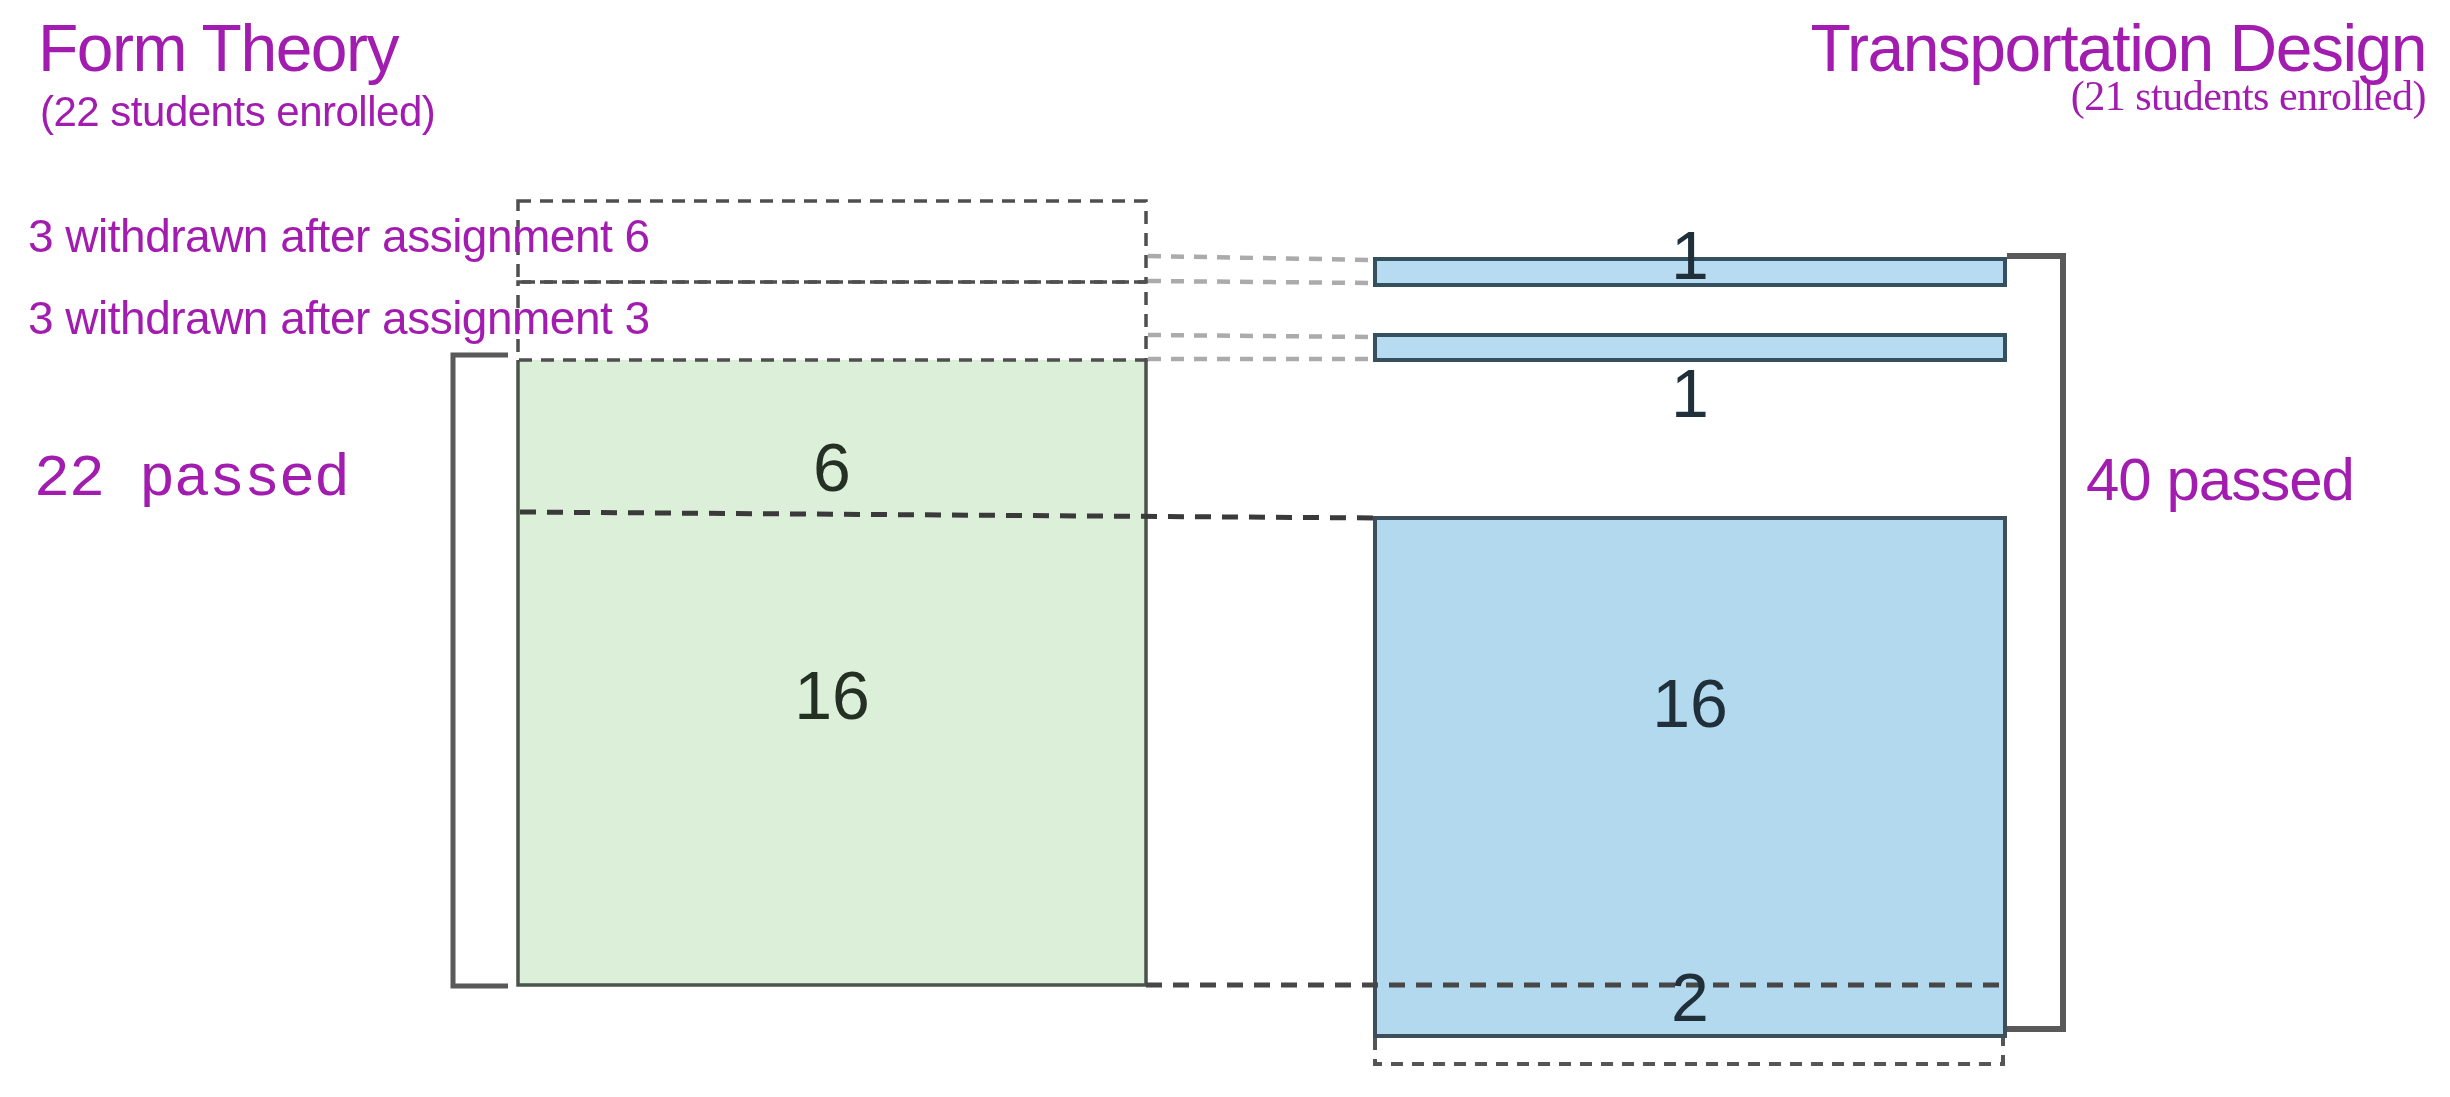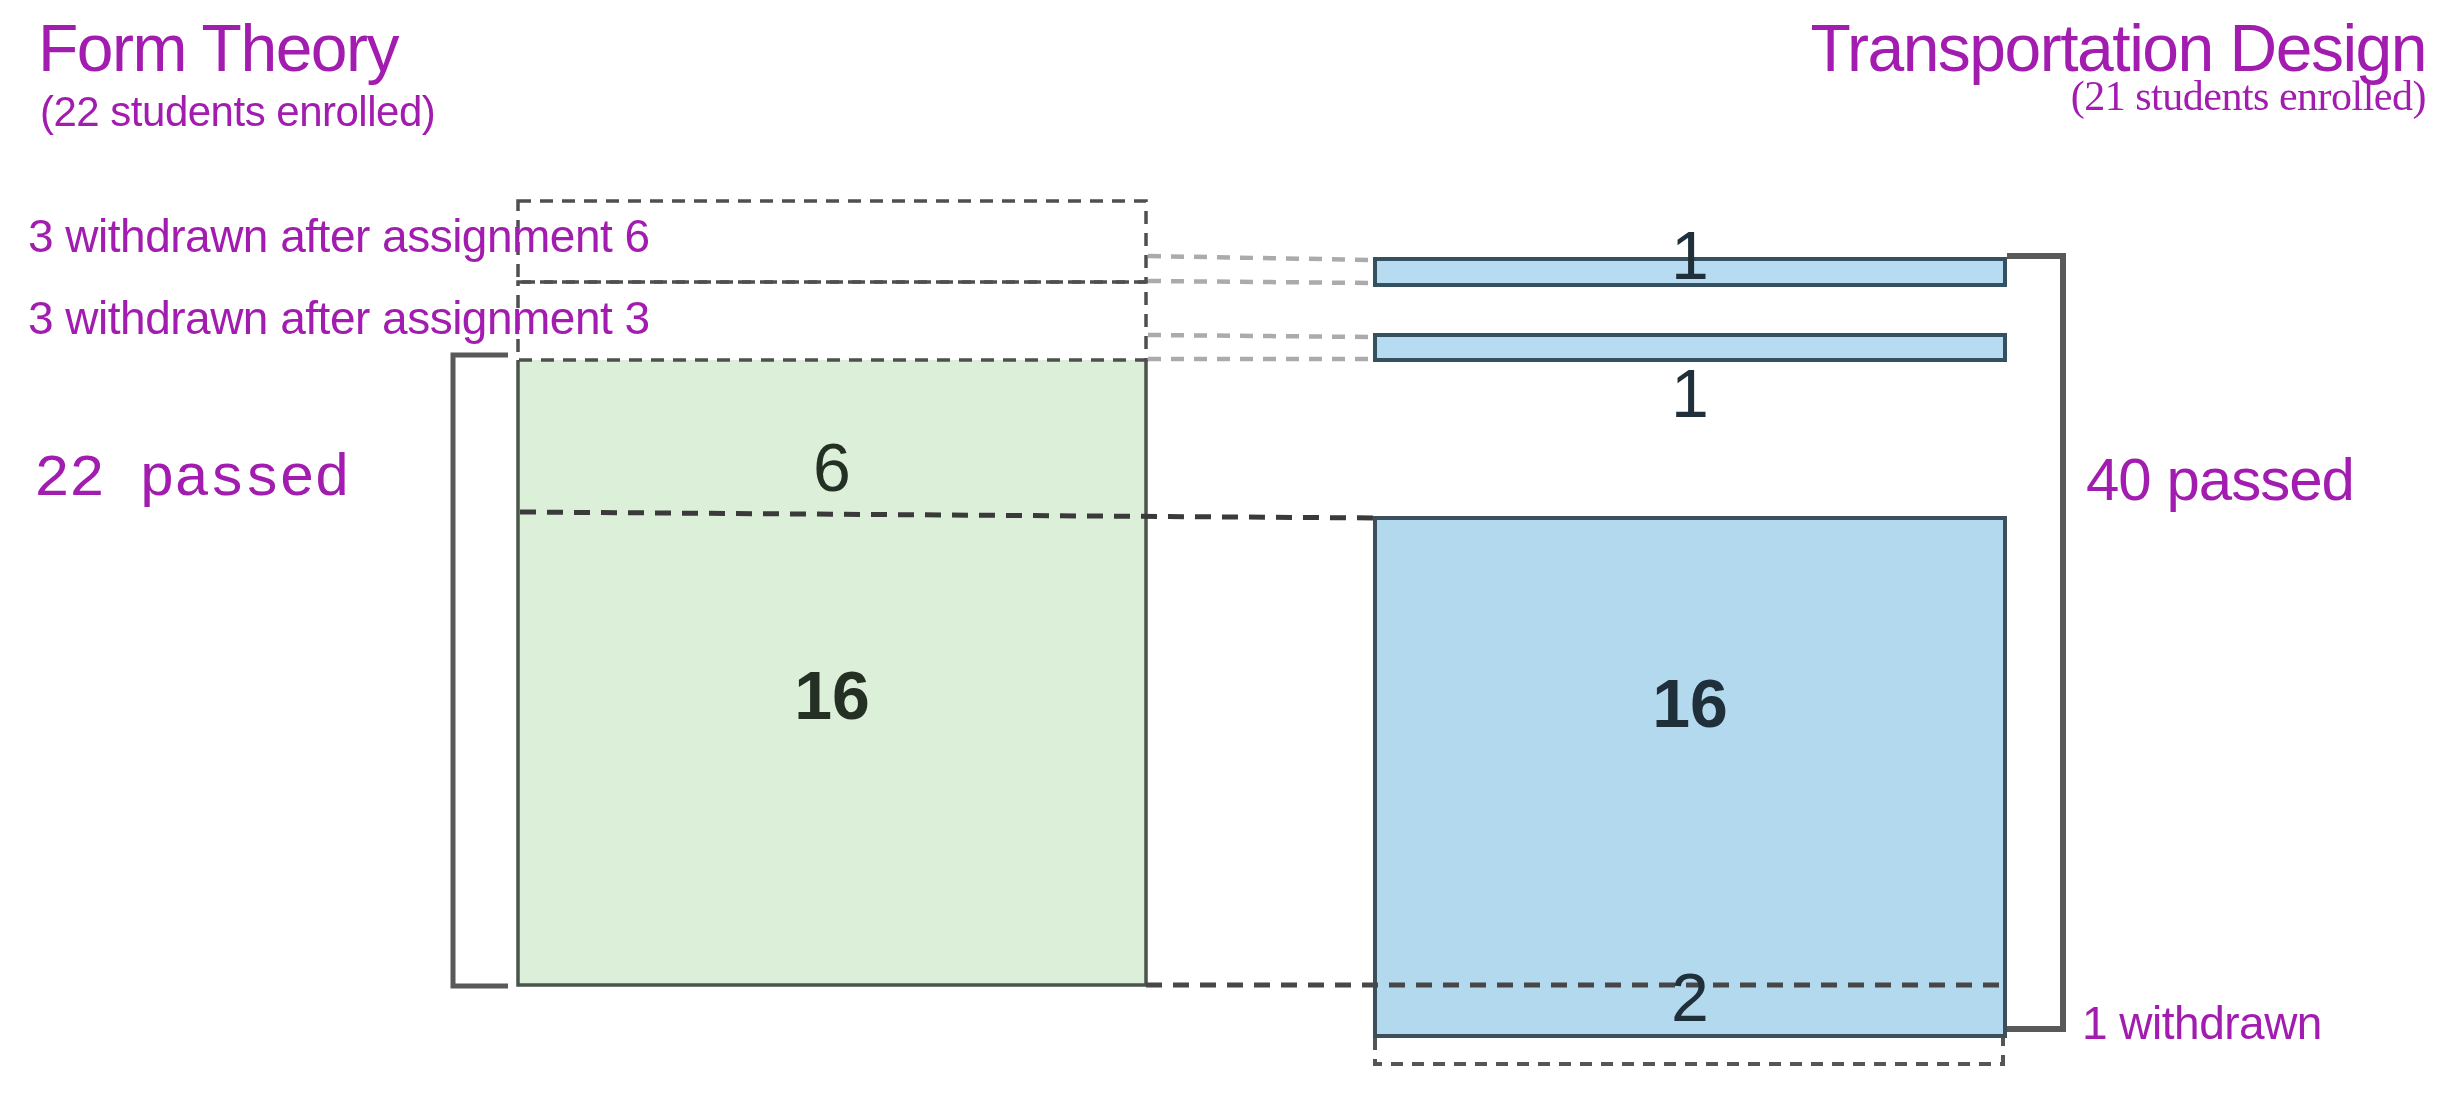--- a/index.html
+++ b/index.html
@@ -29,21 +29,21 @@
   .passed-label   { font-size: 60px; letter-spacing: -1px; }
   .withdrawn-note { font-size: 46px; letter-spacing: -0.5px; }
   .num {
     position: absolute;
     font-size: 68px;
     text-align: center;
     line-height: 1.05;
     color: #20303a;
   }
   .num.green-num { color: #253025; }
-  .num.bold { font-weight: bold; }
+  .num.bold { font-weight: normal; }
   .right-align { text-align: center; }
 </style>
 </head>
 <body>
 
 <div class="stage">
 
   <svg class="layer" viewBox="0 0 2450 1097">
 
     <rect x="518" y="360" width="628" height="625" stroke="none" fill="#dcefd8"></rect>
@@ -77,21 +77,20 @@
 
   <div class="t course-title right-align" style="right:24px; top:12px;">Transportation Design</div>
   <div class="t course-sub right-align" style="right:24px; top:73px;font-family:Liberation Serif, serif;">(21 students enrolled)</div>
 
   <div class="t withdraw-label" style="left:28px; top:211px;">3 withdrawn after assignment 6</div>
   <div class="t withdraw-label" style="left:28px; top:293px;text-align:right;">3 withdrawn after assignment 3</div>
 
   <div class="t passed-label" style="left:34px; top:446px;font-family:Liberation Mono, monospace;">22 passed</div>
   <div class="t passed-label" style="left:2086px; top:446px;">40 passed</div>
 
-  <div class="t withdrawn-note" style="left:2082px; top:998px;">1 withdrawn</div>
 
   <div class="num green-num" style="left:518px; width:628px; top:432px;">6</div>
   <div class="num green-num bold" style="left:518px; width:628px; top:660px;">16</div>
 
   <div class="num" style="left:1375px; width:630px; top:220px;">1</div>
   <div class="num" style="left:1375px; width:630px; top:358px;">1</div>
   <div class="num bold" style="left:1375px; width:630px; top:668px;">16</div>
   <div class="num" style="left:1375px; width:630px; top:962px;">2</div>
 
 </div>

